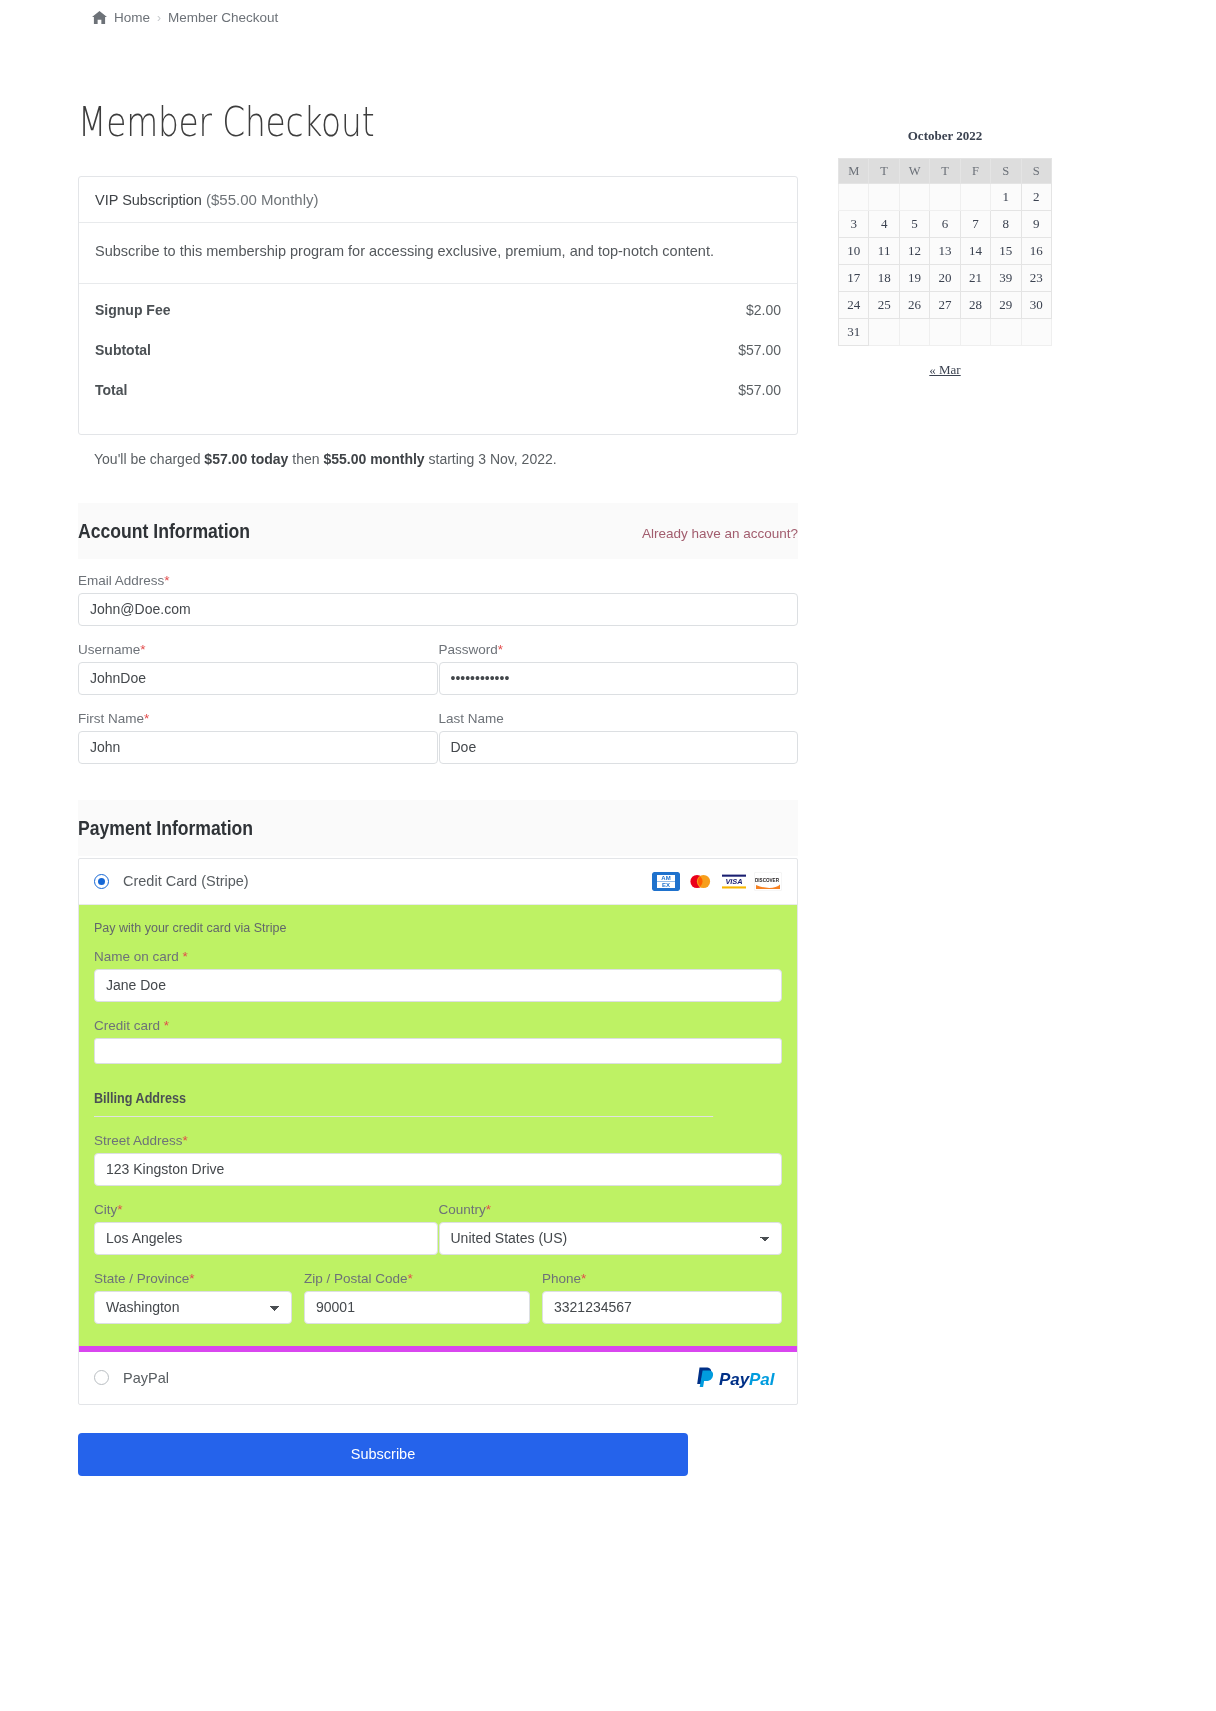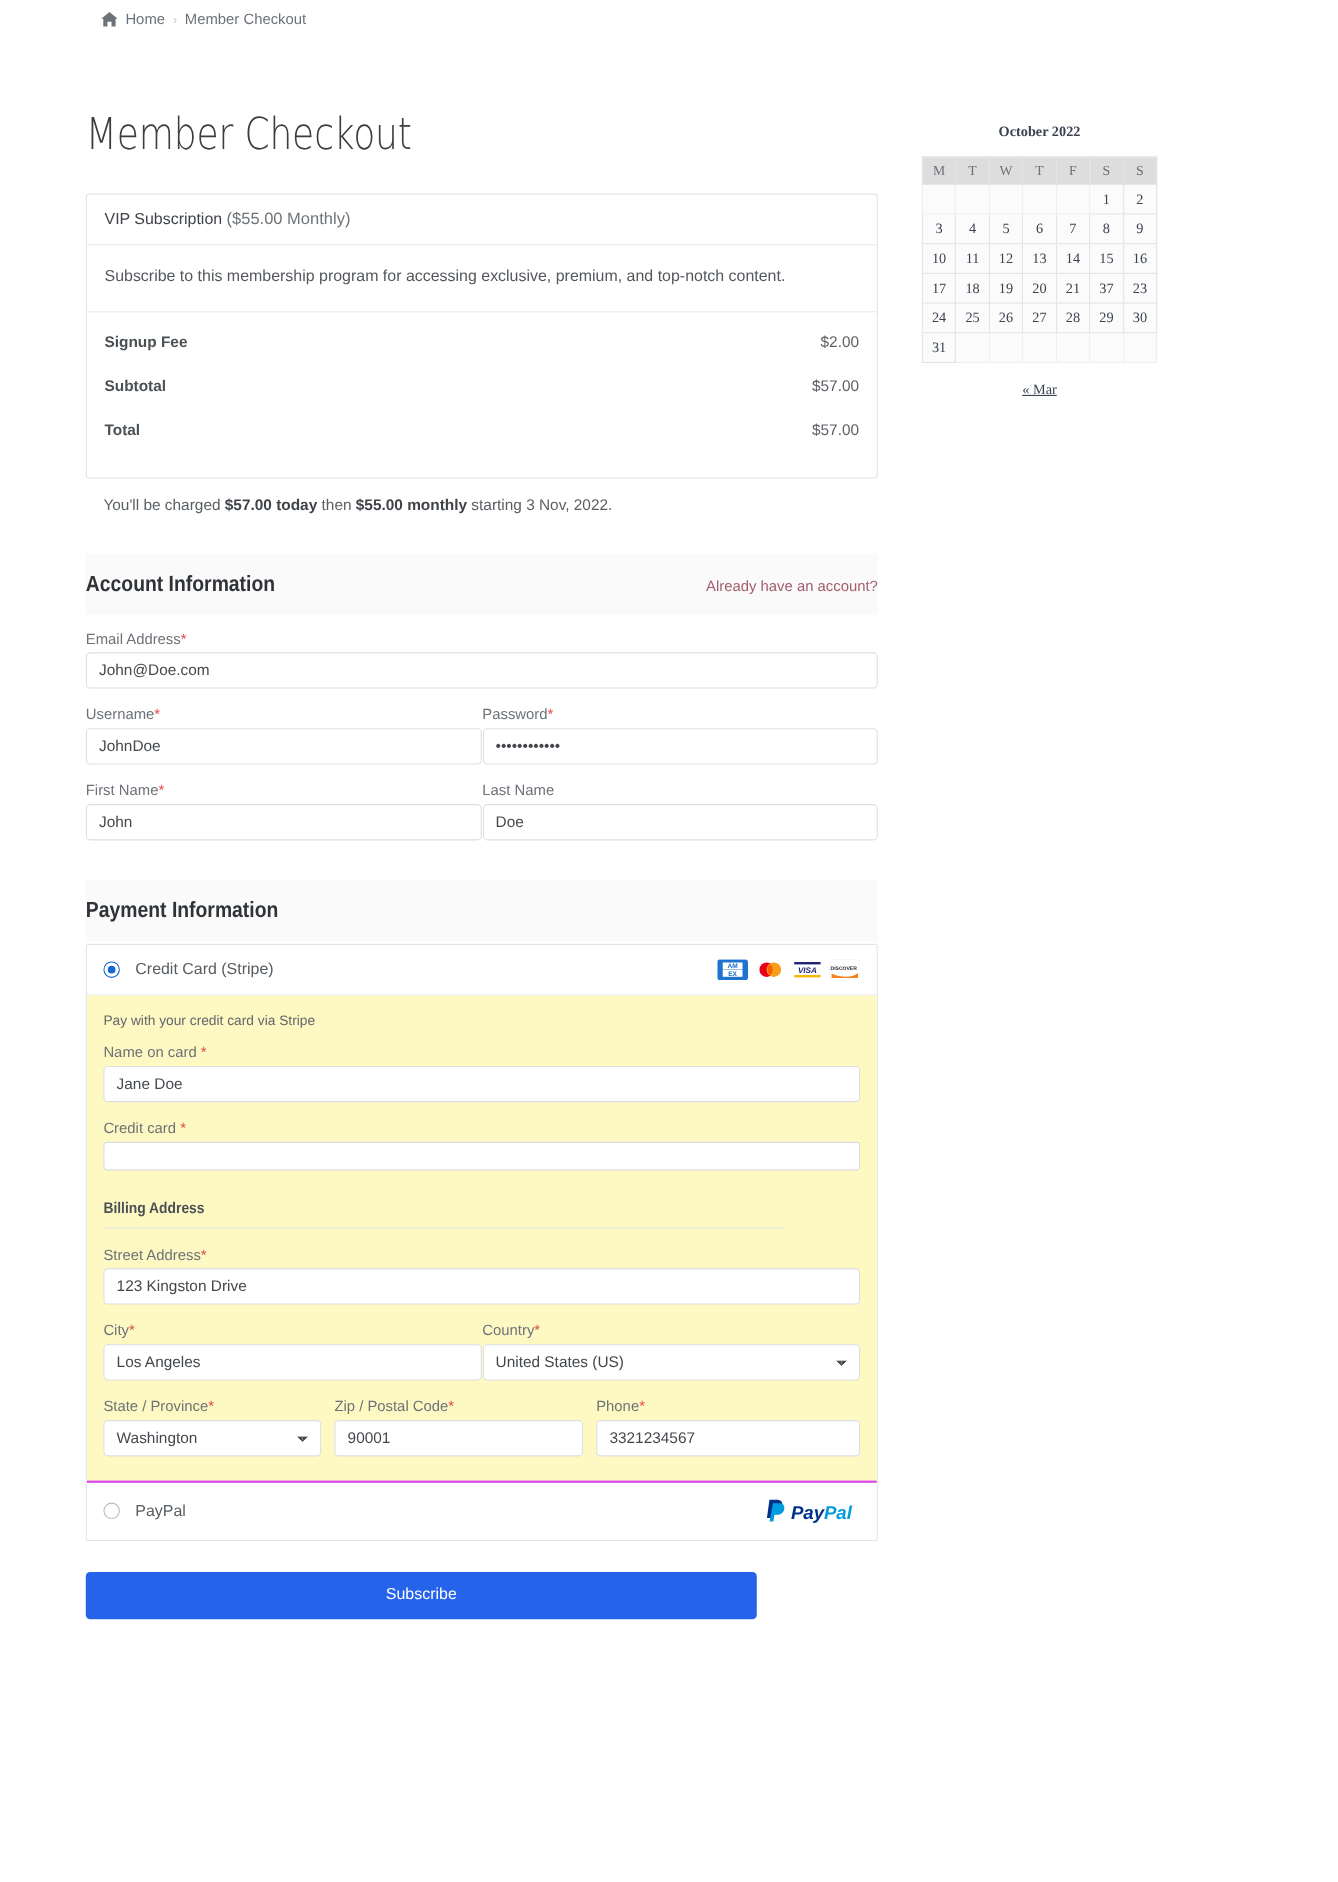--- a/index.html
+++ b/index.html
@@ -179,23 +179,23 @@
     left: 3px; top: 3px;
     width: 7px; height: 7px;
     border-radius: 50%;
     background: #1668d6;
   }
 
   .card-icons { display: flex; align-items: center; gap: 6px; }
   .cicon { width: 28px; height: 19px; border-radius: 2px; overflow: hidden; display: block; }
 
   .gw-body {
-    background: #fef9c3;
+    background: #bef264;
     padding: 16px 15px 22px 15px;
-    border-bottom: 2px solid #d946ef;
+    border-bottom: 6px solid #d946ef;
   }
   .gw-note { font-size: 12.5px; color: #62676b; margin-bottom: 14px; }
 
   .billing-title {
     margin-top: 26px;
     font-size: 14px;
     font-weight: 700;
     color: #4b5054;
     padding-bottom: 10px;
     border-bottom: 1px solid #e0e1e3;
@@ -224,21 +224,21 @@
     border: none;
     border-radius: 4px;
     font-family: "Liberation Sans", sans-serif;
     font-size: 14.5px;
     cursor: pointer;
   }
 
   
   .sidebar {
     position: absolute;
-    left: 838px; top: 112px;
+    left: 838px; top: 128px;
     width: 214px;
   }
   .cal-caption {
     text-align: center;
     font-size: 13px;
     font-weight: 700;
     color: #3b4250;
     margin-bottom: 14px;
     font-family: "Liberation Serif", serif;
   }
@@ -511,21 +511,21 @@
           <td>14</td>
           <td>15</td>
           <td>16</td>
         </tr>
         <tr>
           <td>17</td>
           <td>18</td>
           <td>19</td>
           <td>20</td>
           <td>21</td>
-          <td>37</td>
+          <td>39</td>
           <td>23</td>
         </tr>
         <tr>
           <td>24</td>
           <td>25</td>
           <td>26</td>
           <td>27</td>
           <td>28</td>
           <td>29</td>
           <td>30</td>

